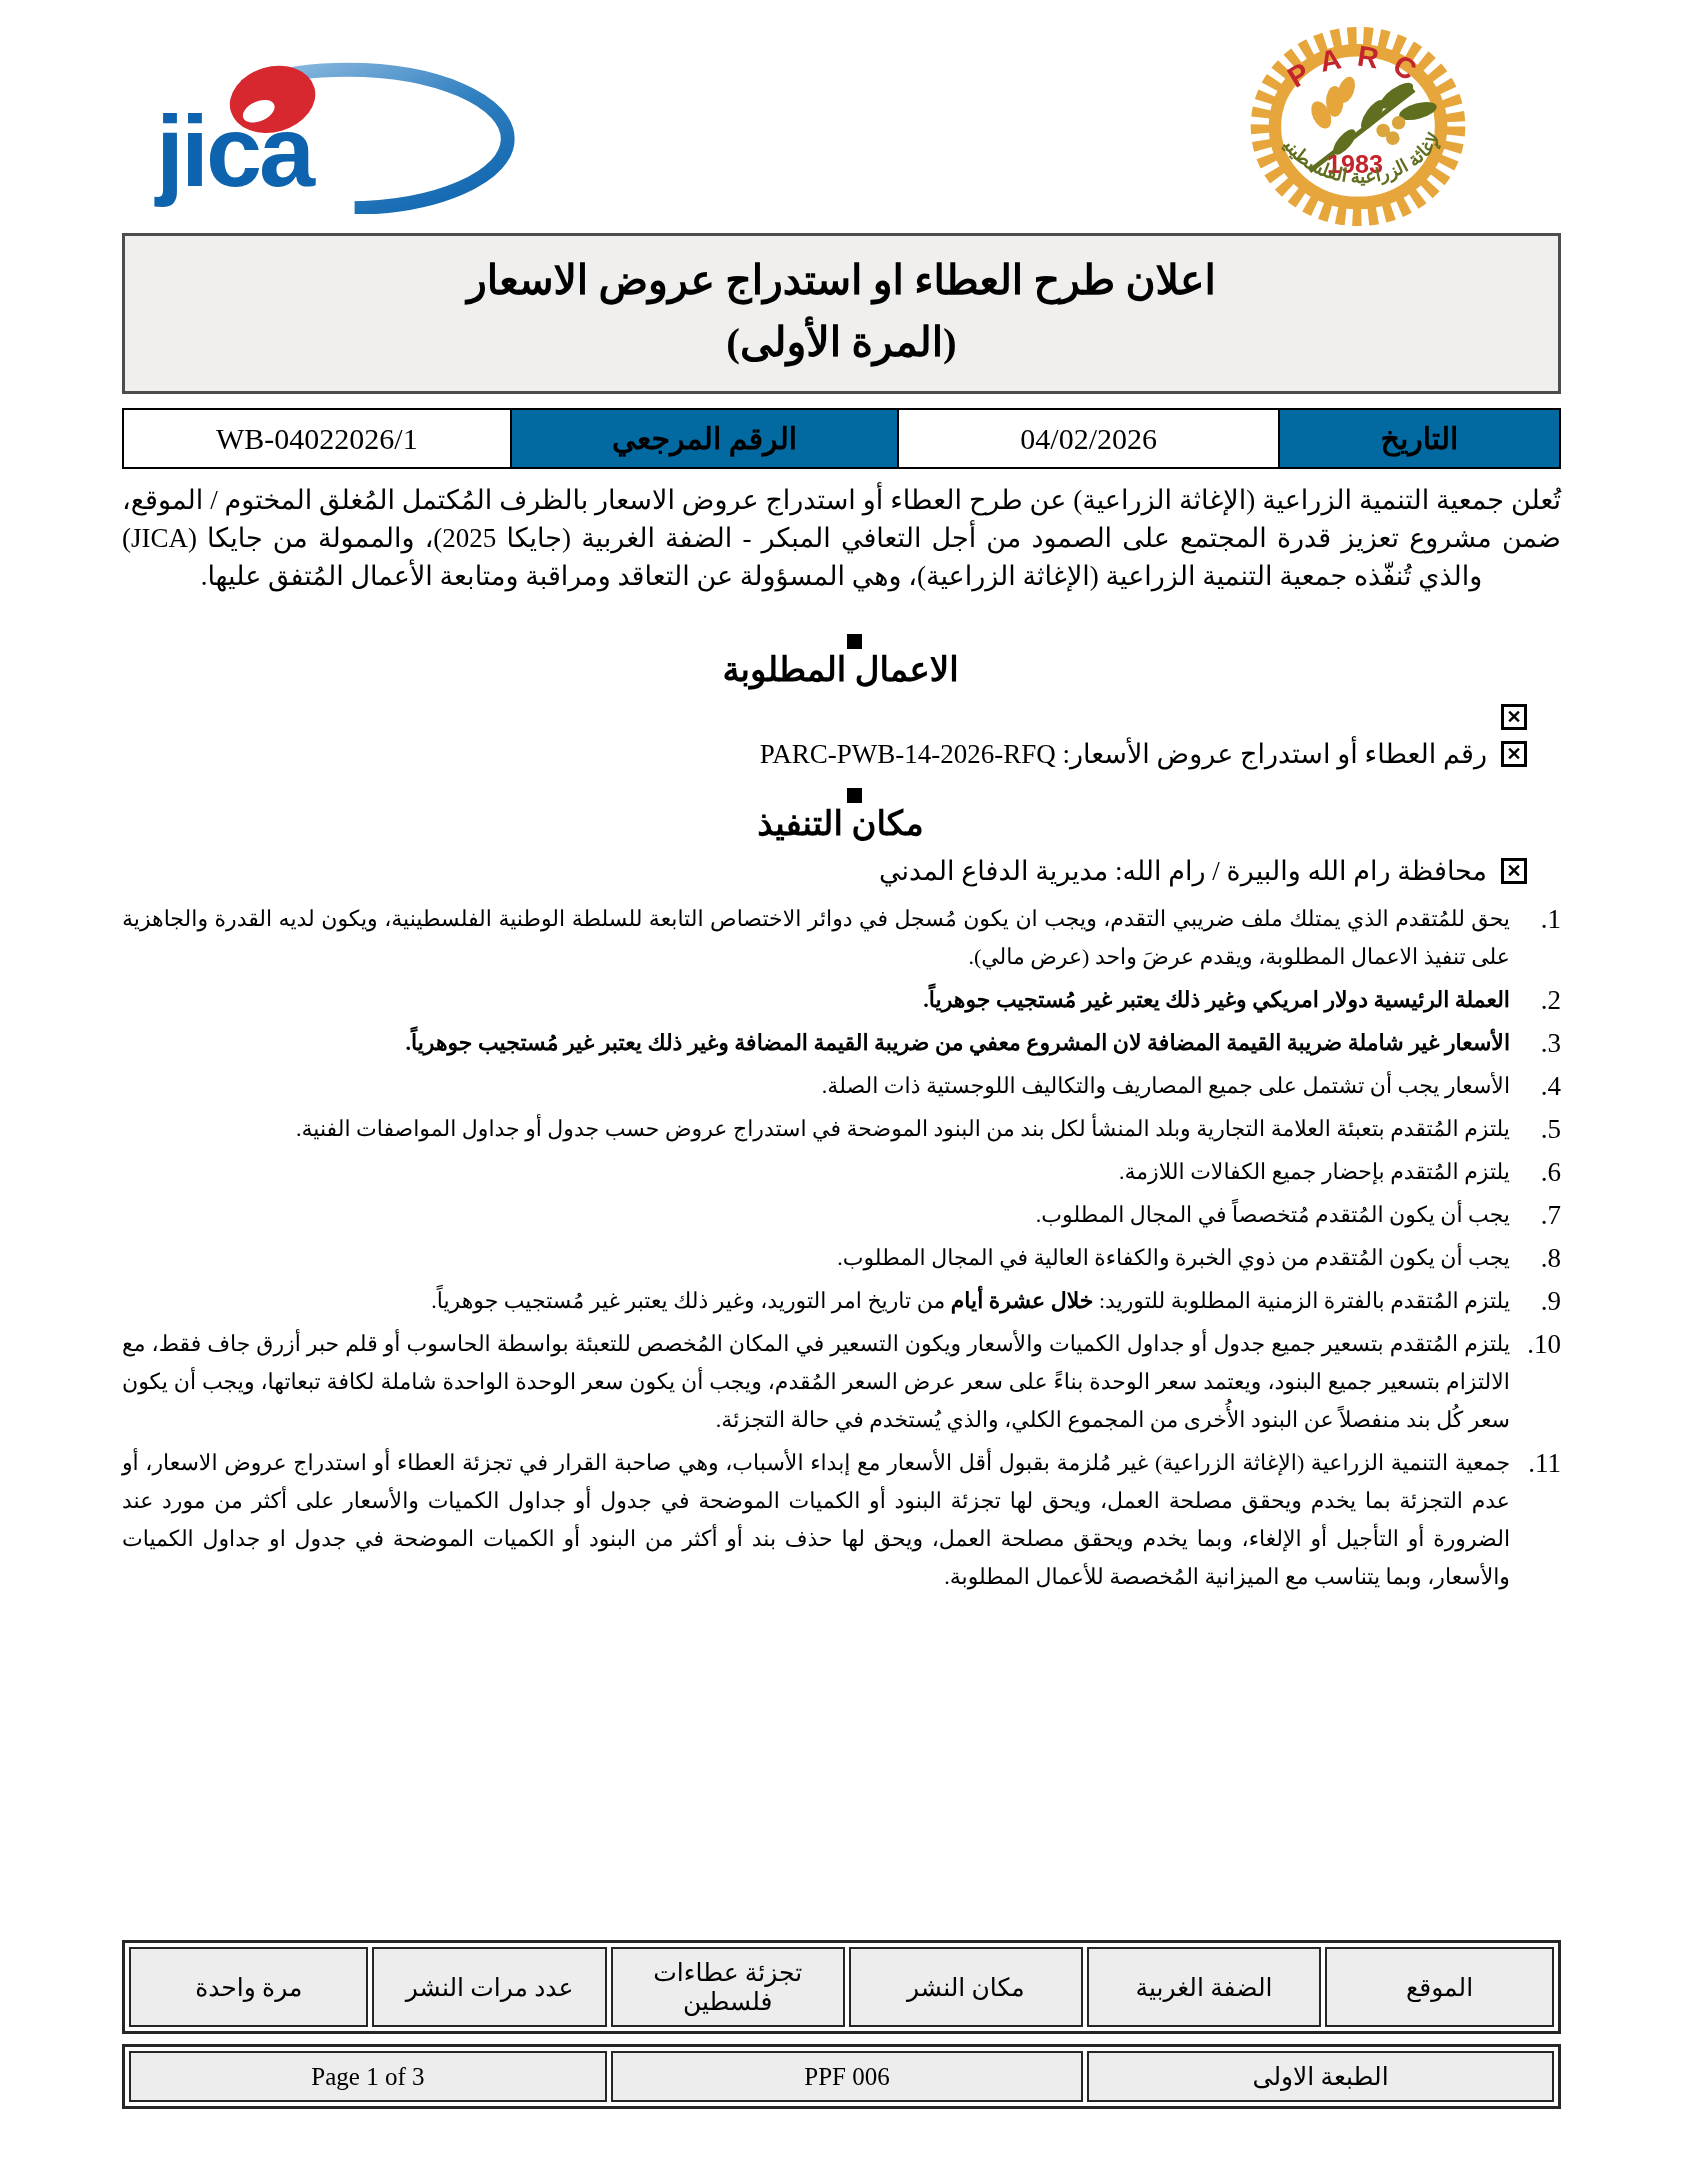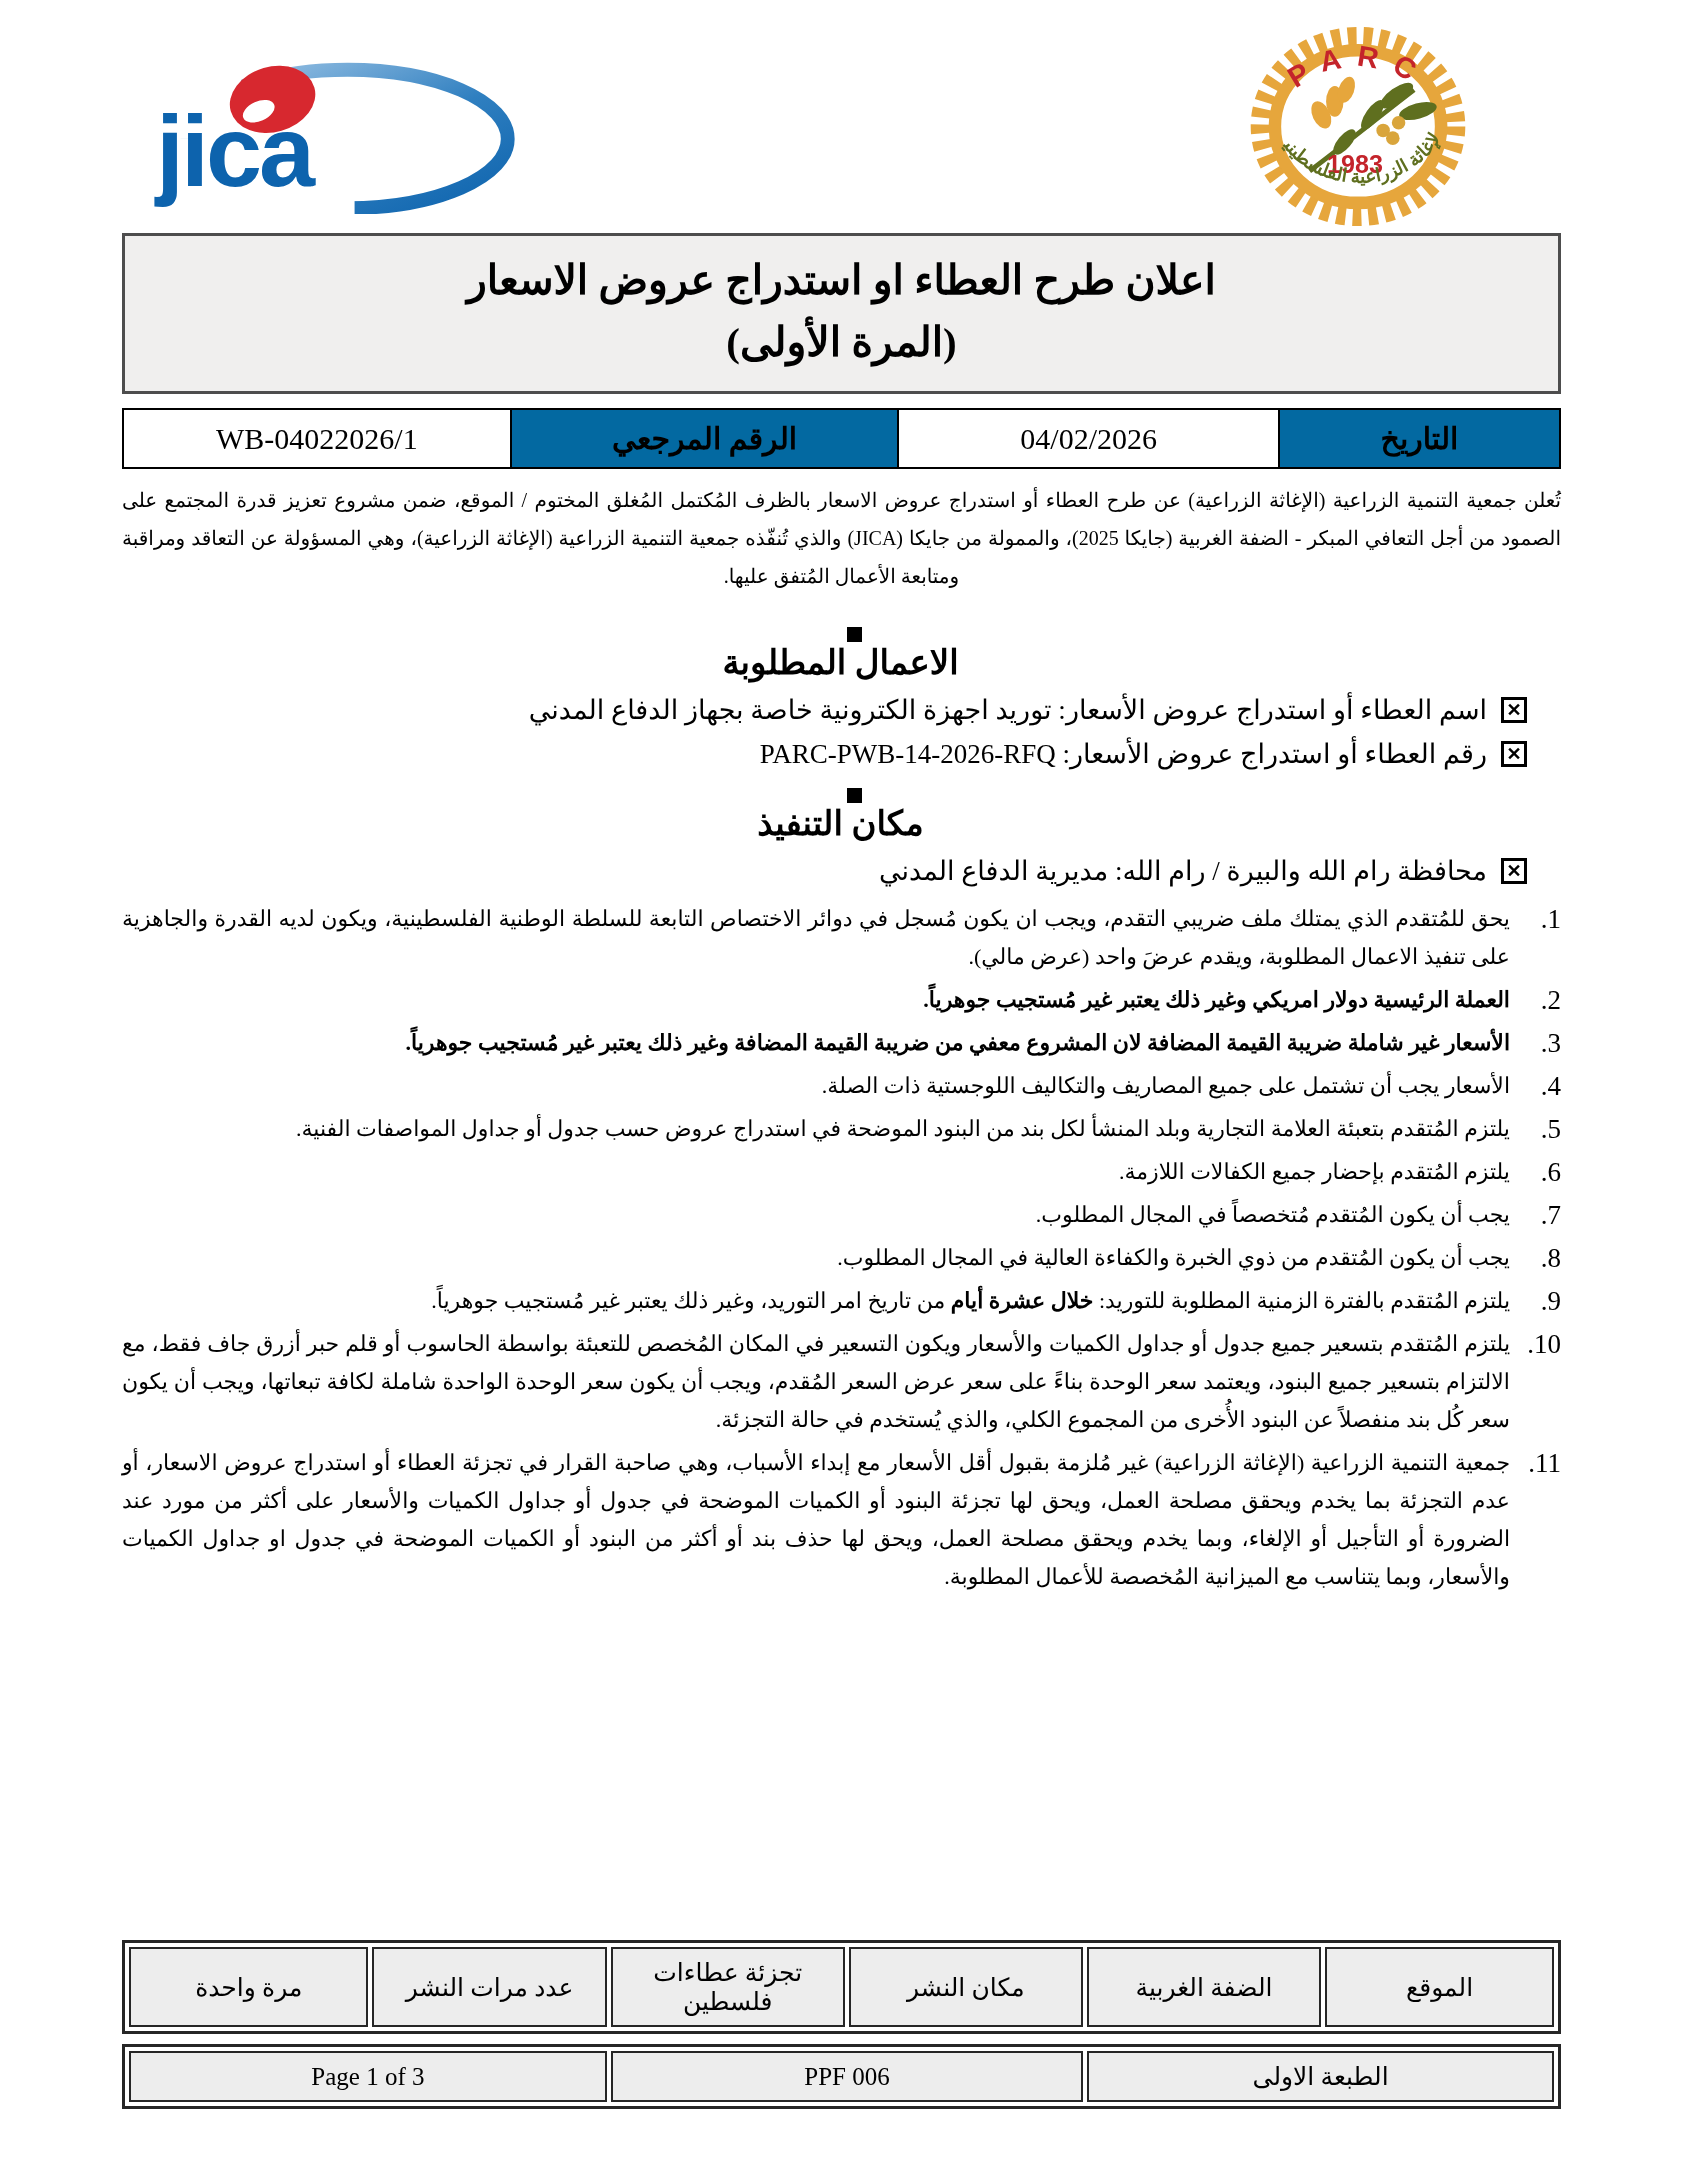--- a/index.html
+++ b/index.html
@@ -11,21 +11,21 @@
   .jica-logo{margin-top:22px;}
   
   .title-box{border:3px solid #4d4d4d;background:#f0efee;text-align:center;
              padding:14px 16px 18px;margin-top:4px;font-weight:bold;font-size:41px;line-height:1.5;}
   
   table.info{width:100%;border-collapse:collapse;margin-top:14px;font-size:30px;table-layout:fixed;}
   table.info td{border:2px solid #000;height:55px;text-align:center;vertical-align:middle;}
   table.info td.lbl{background:#0369a1;font-weight:bold;}
   td.ltr{direction:ltr;}
   
-  .intro{margin-top:12px;font-size:20px;line-height:38px;text-align:justify;text-align-last:center;}
+  .intro{margin-top:12px;font-size:27px;line-height:38px;text-align:justify;text-align-last:center;}
   .sec-head{font-size:34px;font-weight:bold;margin:12px 2px 6px 0;display:flex;align-items:center;flex-direction:column;}
   .sq{display:inline-block;width:15px;height:15px;background:#000;margin-left:28px;flex:0 0 auto;}
   .cb-row{display:flex;align-items:flex-start;padding-right:34px;font-size:27px;line-height:40px;margin:2px 0;}
   .cb{box-sizing:border-box;width:26px;height:26px;border:3px solid #000;margin-left:14px;margin-top:7px;
       display:inline-flex;align-items:center;justify-content:center;flex:0 0 auto;
       font-weight:bold;font-size:18px;font-family:"Liberation Sans",sans-serif;}
   .cb::before{content:"✕";}
   .cond-list{margin-top:2px;}
   .citem{display:flex;margin:5px 0;}
   .cnum{flex:0 0 51px;font-size:27px;line-height:38px;padding-left:6px;box-sizing:border-box;}
@@ -107,21 +107,20 @@
     </table>
 
   <p class="intro">تُعلن جمعية التنمية الزراعية (الإغاثة الزراعية) عن طرح العطاء أو استدراج عروض الاسعار بالظرف المُكتمل المُغلق المختوم / الموقع، ضمن مشروع تعزيز قدرة المجتمع على الصمود من أجل التعافي المبكر - الضفة الغربية (جايكا 2025)، والممولة من جايكا (JICA) والذي تُنفّذه جمعية التنمية الزراعية (الإغاثة الزراعية)، وهي المسؤولة عن التعاقد ومراقبة ومتابعة الأعمال المُتفق عليها.</p>
 
   <div class="sec-head">
     <span class="sq"></span>
     <span>الاعمال المطلوبة</span>
   </div>
   <div class="cb-row">
     <span class="cb"></span>
-    <span>اسم العطاء أو استدراج عروض الأسعار: توريد اجهزة الكترونية خاصة بجهاز الدفاع المدني</span>
   </div>
   <div class="cb-row">
     <span class="cb"></span>
     <span>رقم العطاء أو استدراج عروض الأسعار: PARC-PWB-14-2026-RFQ</span>
   </div>
 
   <div class="sec-head">
     <span class="sq"></span>
     <span>مكان التنفيذ</span>
   </div>

